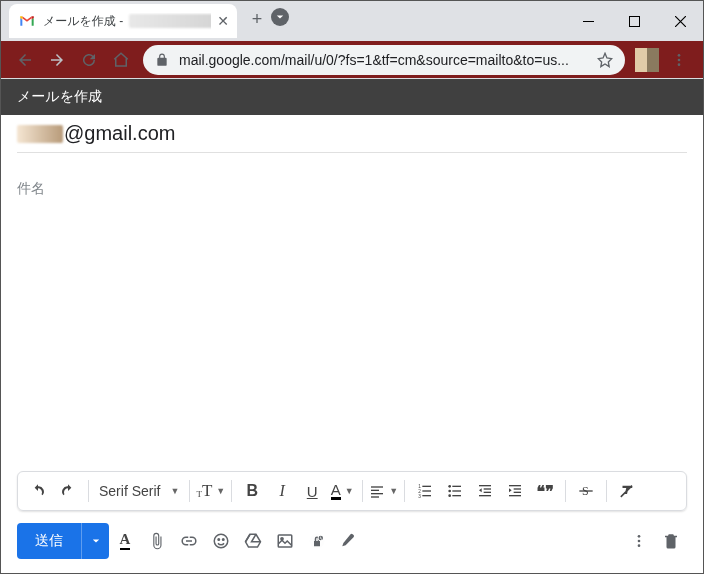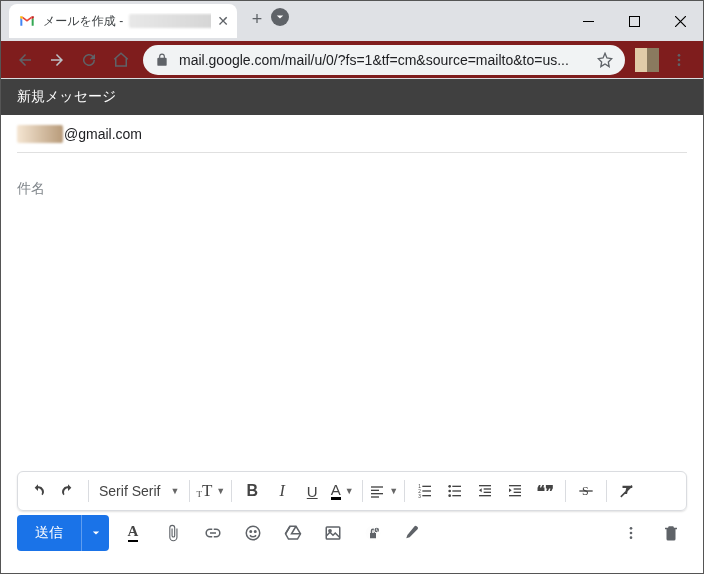--- a/index.html
+++ b/index.html
@@ -29,36 +29,36 @@
 .avatar { width: 24px; height: 24px; background: linear-gradient(90deg,#e0cba8 50%,#8a7a5f 50%); margin: 0 4px; }
 .kebab { width: 32px; display: flex; align-items: center; justify-content: center; color: #5f6368; }
 
 
 .compose-hdr { background: #404040; color: #fff; height: 36px; display: flex; align-items: center; padding: 0 16px; font-size: 14px; }
 
 
 .fields { padding: 0 16px; }
 .field-row { border-bottom: 1px solid #e0e0e0; height: 38px; display: flex; align-items: center; }
 .chip-blur { display: inline-block; width: 46px; height: 18px; background: linear-gradient(90deg,#f5e6d3,#b89b7a); filter: blur(1px); border-radius: 2px; margin-right: 1px; }
-.to-text { font-size: 14px; color: #202124; }
+.to-text { font-size: 20px; color: #202124; }
 .subject-input { border: none; outline: none; width: 100%; font-size: 14px; color: #202124; margin-top: 32px; }
 .subject-input::placeholder { color: #80868b; }
 
 
 .compose-body { height: 280px; padding: 10px 16px; }
 
 
 .format-bar { margin: 0 16px; border: 1px solid #dadce0; border-radius: 6px; box-shadow: 0 1px 2px rgba(0,0,0,.12); height: 40px; display: flex; align-items: center; padding: 0 6px; gap: 2px; }
 .tbtn { min-width: 28px; height: 28px; display: flex; align-items: center; justify-content: center; color: #444; border-radius: 4px; font-family: Arial; }
 .sep { width: 1px; height: 22px; background: #dadce0; margin: 0 4px; }
 .font-sel { display: flex; align-items: center; font-size: 14px; color: #444; padding: 0 4px; gap: 6px; }
 .caret { font-size: 9px; color: #666; margin-left: 4px; }
 
 
-.sendbar { display: flex; align-items: center; padding: 4px 16px; gap: 8px; }
+.sendbar { display: flex; align-items: center; padding: 12px 16px; }
 .send-btn { display: flex; height: 36px; border-radius: 4px; overflow: hidden; }
 .send-main { background: #1a73e8; color: #fff; display: flex; align-items: center; padding: 0 18px; font-size: 14px; font-weight: 500; }
 .send-more { background: #1a73e8; border-left: 1px solid rgba(255,255,255,.3); width: 28px; display: flex; align-items: center; justify-content: center; }
 .abtn { width: 32px; height: 32px; display: flex; align-items: center; justify-content: center; color: #444; }
 .text-color-btn { border-bottom: 2px solid #000; padding-bottom: 1px; line-height: 1; font-family: Georgia, serif; font-weight: bold; font-size: 15px; }
 .spacer { flex: 1; }
 
 svg { display: block; }
 </style>
 </head>
@@ -141,21 +141,21 @@
   <div class="kebab">
       <svg width="16" height="16" viewBox="0 0 24 24" fill="#5f6368">
         <circle cx="12" cy="5" r="2"></circle>
         <circle cx="12" cy="12" r="2"></circle>
         <circle cx="12" cy="19" r="2"></circle>
       </svg>
     </div>
 </div>
 
 <div class="compose-hdr">
-  <span>新規メッセージ</span>
+  <span>メールを作成</span>
 </div>
 
 <div class="fields">
   <div class="field-row">
     <span class="chip-blur"></span>
     <span class="to-text">@gmail.com</span>
   </div>
   <div class="field-row">
     <input class="subject-input" placeholder="件名" style="">
   </div>

